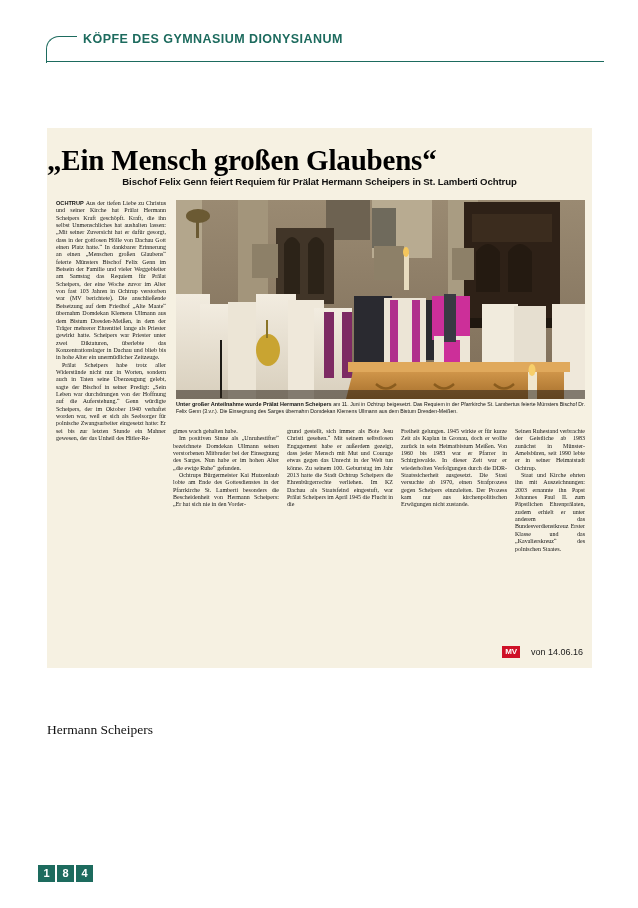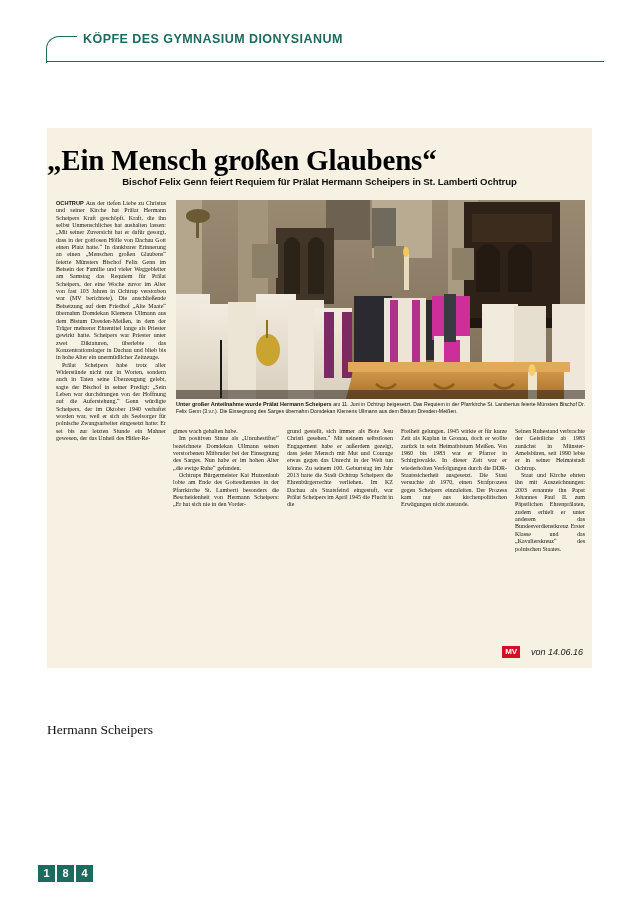--- a/index.html
+++ b/index.html
@@ -85,21 +85,21 @@
     position:absolute;left:455px;top:516px;width:90px;height:16px;
     display:flex;align-items:center;gap:11px;
   }
   .mv-logo{
     width:18px;height:12px;background:#cf1127;
     color:#fff;font-family:"Liberation Sans", sans-serif;
     font-weight:bold;font-size:8px;line-height:12px;text-align:center;
     letter-spacing:-.3px;
   }
   .credit-text{
-    font-family:"Liberation Sans", sans-serif;font-size:9px;color:#1a1a1a;white-space:nowrap;font-style:italic;
+    font-family:"Liberation Sans", sans-serif;font-size:9px;color:#1a1a1a;white-space:nowrap;
   }
 
   
   .person{
     position:absolute;left:47px;top:672px;width:380px;
     font-family:"Liberation Serif", serif;font-size:13.5px;line-height:20px;color:#111;margin-top:48px;
   }
 
   
   .pagenum{position:absolute;left:38px;top:865px;display:flex;gap:2px;}

